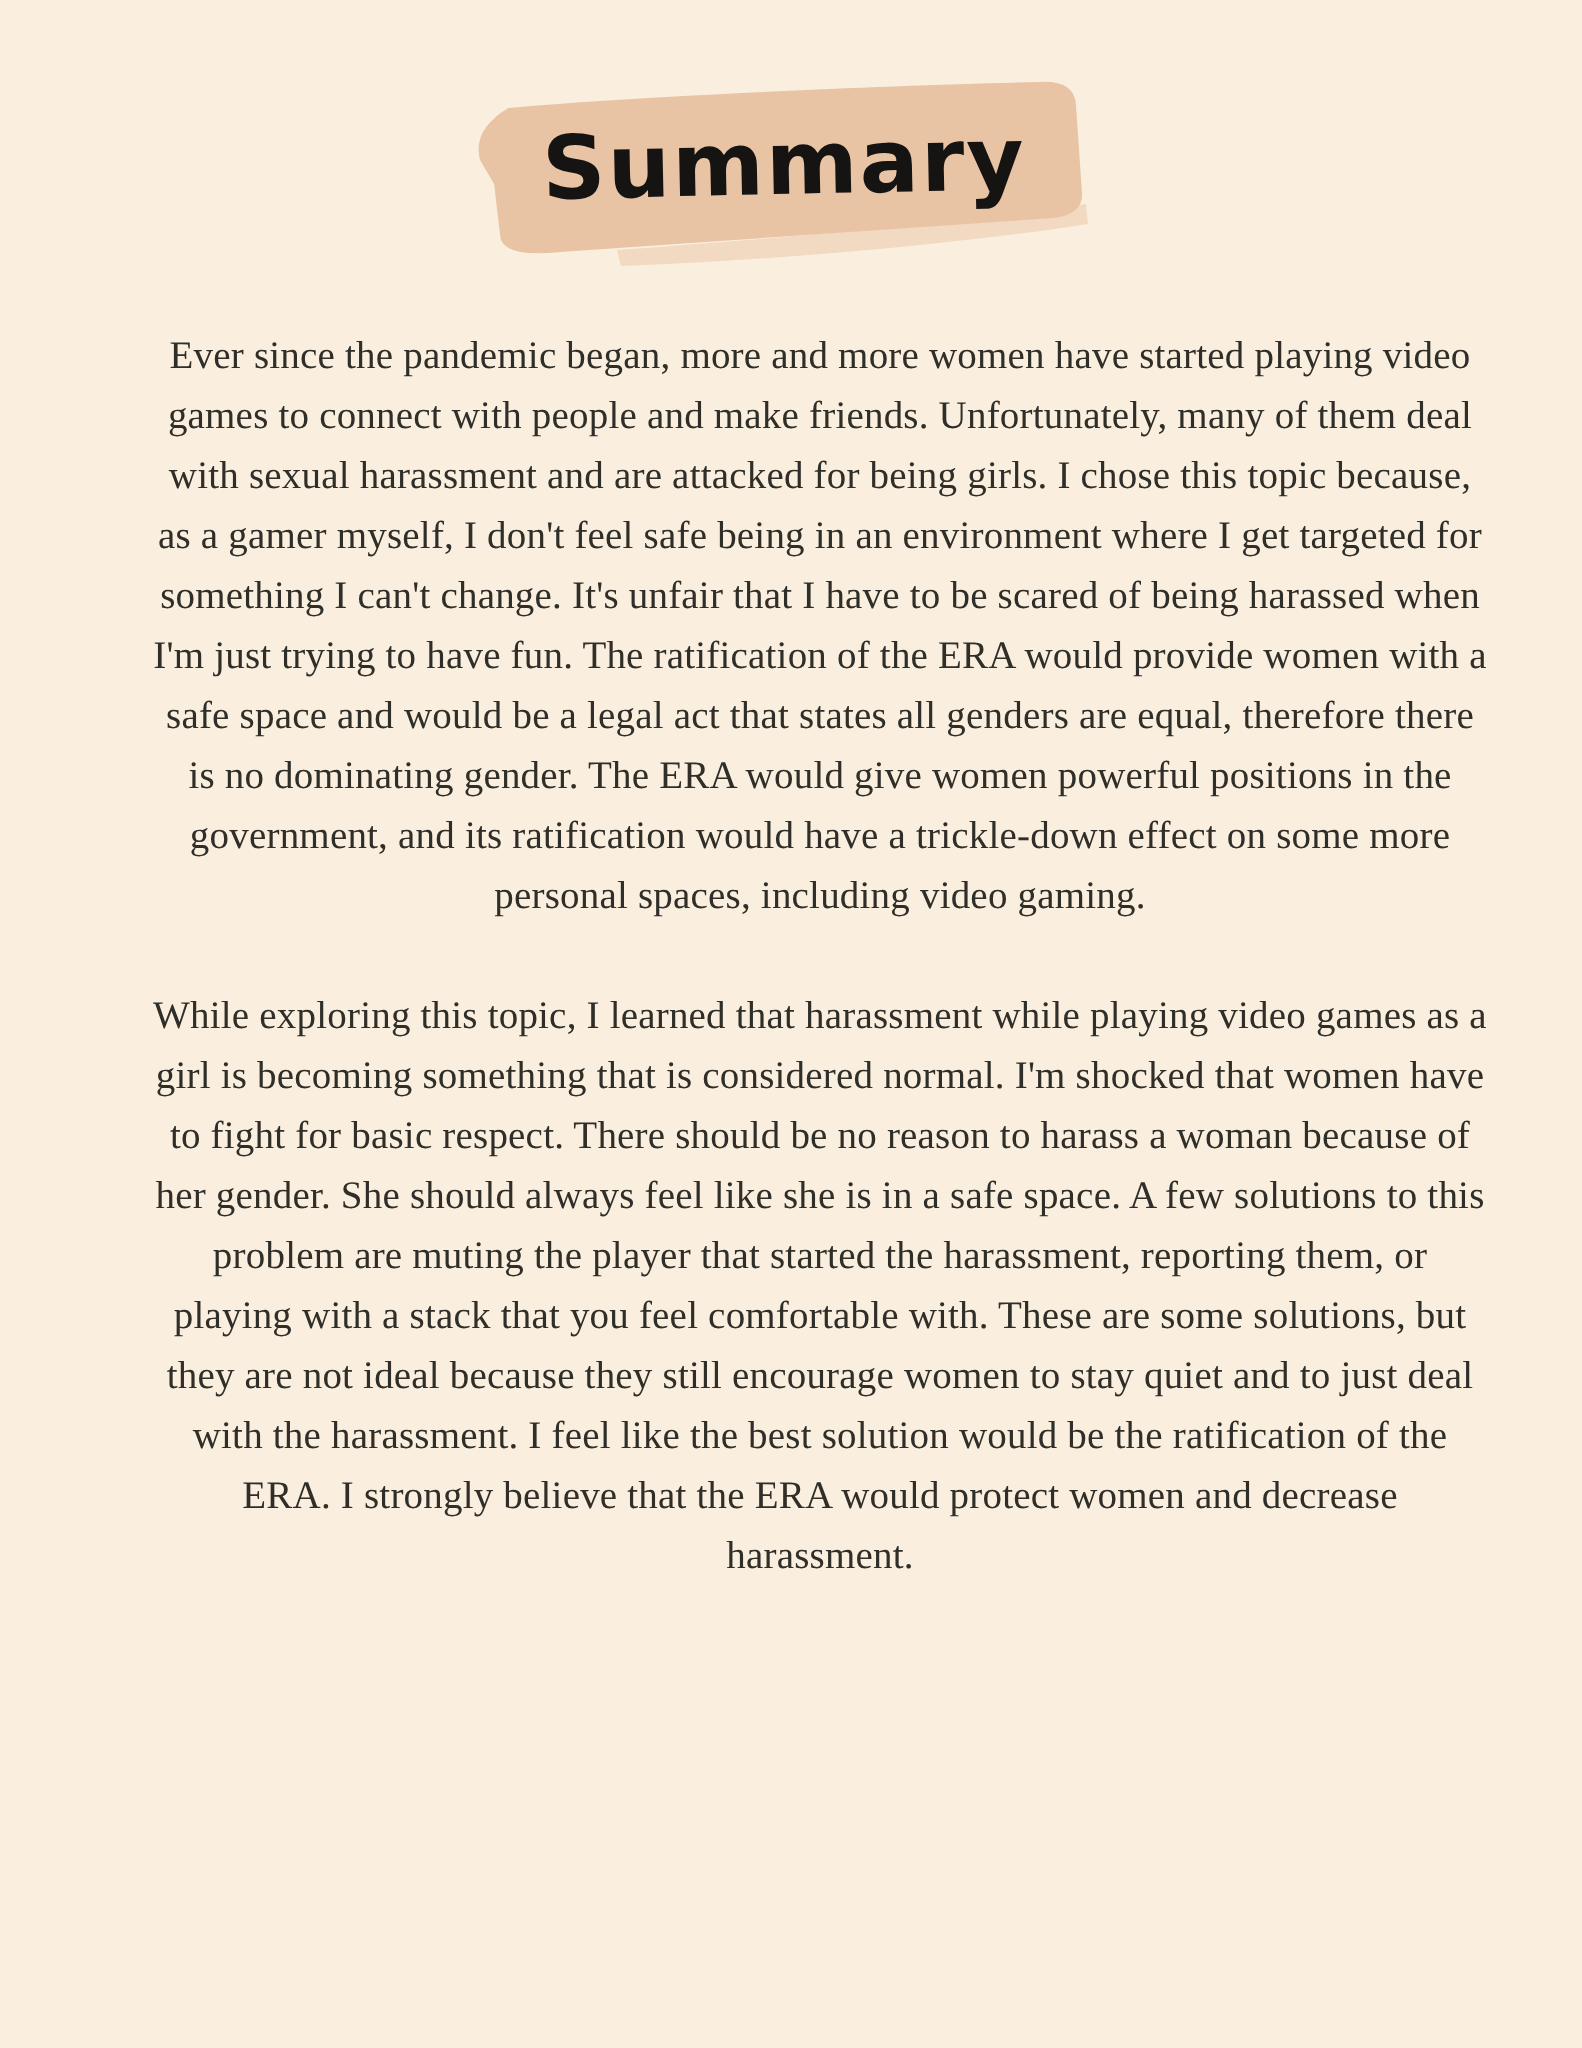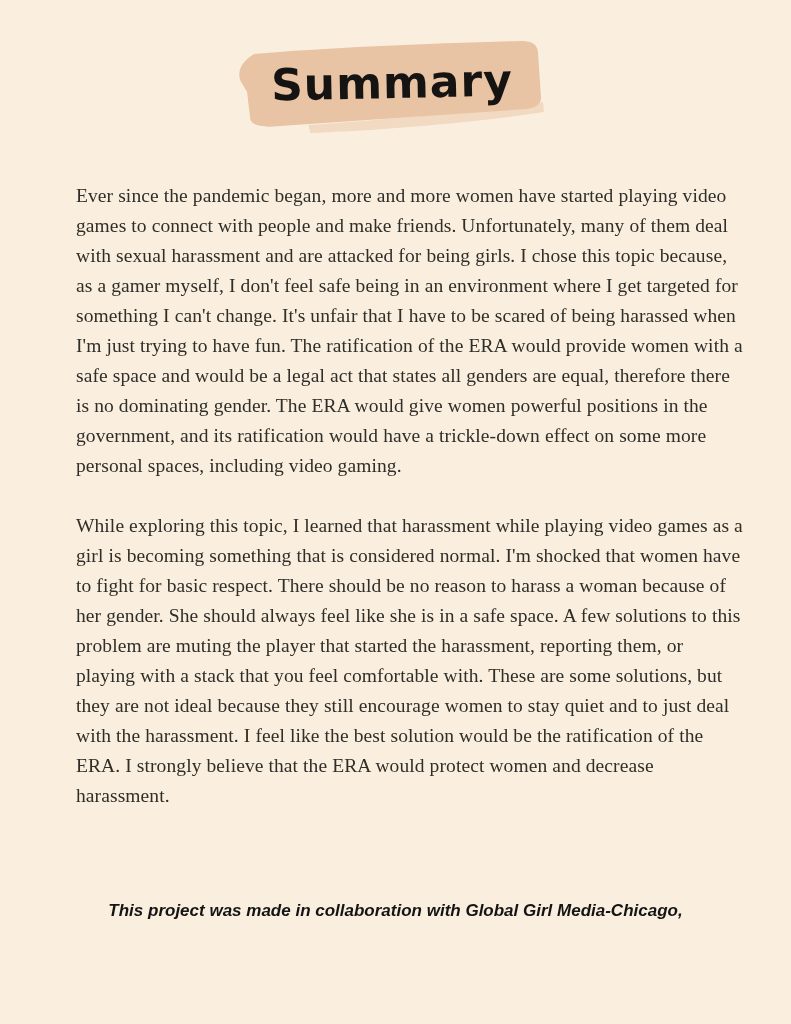--- a/index.html
+++ b/index.html
@@ -48,22 +48,23 @@
     font-size: 44px;
     letter-spacing: 1px;
     color: var(--title, #161413);
     transform: rotate(-1.2deg);
   }
 
   
   .content {
     position: absolute;
     left: 76px;
-    top: 181px;
+    top: 164px;
     width: 668px;
+    text-align: center;
   }
   .para {
     margin: 0 0 30px 0;
     font-family: "Liberation Serif", serif;
     font-size: 19.5px;
     line-height: 30px;
     letter-spacing: 0.1px;
     color: var(--text, #2F2E28);
   }
 
@@ -106,16 +107,15 @@
     </svg>
     <h1 class="title">Summary</h1>
   </header>
 
   <main class="content">
     <p class="para">Ever since the pandemic began, more and more women have started playing video games to connect with people and make friends. Unfortunately, many of them deal with sexual harassment and are attacked for being girls. I chose this topic because, as a gamer myself, I don't feel safe being in an environment where I get targeted for something I can't change. It's unfair that I have to be scared of being harassed when I'm just trying to have fun. The ratification of the ERA would provide women with a safe space and would be a legal act that states all genders are equal, therefore there is no dominating gender. The ERA would give women powerful positions in the government, and its ratification would have a trickle-down effect on some more personal spaces, including video gaming.</p>
     <p class="para">While exploring this topic, I learned that harassment while playing video games as a girl is becoming something that is considered normal. I'm shocked that women have to fight for basic respect. There should be no reason to harass a woman because of her gender. She should always feel like she is in a safe space. A few solutions to this problem are muting the player that started the harassment, reporting them, or playing with a stack that you feel comfortable with. These are some solutions, but they are not ideal because they still encourage women to stay quiet and to just deal with the harassment. I feel like the best solution would be the ratification of the ERA. I strongly believe that the ERA would protect women and decrease harassment.</p>
   </main>
 
   <footer class="footer">
-    <div>This project was made in collaboration with Global Girl Media-Chicago,</div>
   </footer>
 
 </div>
 
 </body></html>

